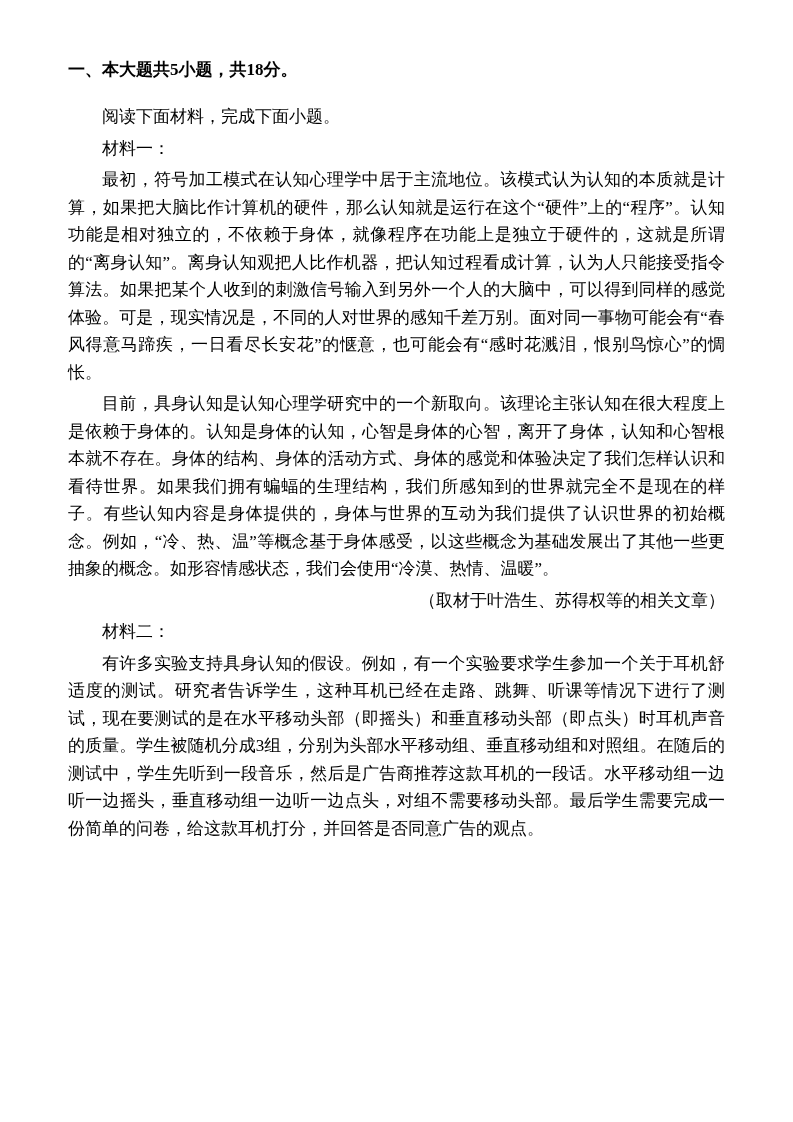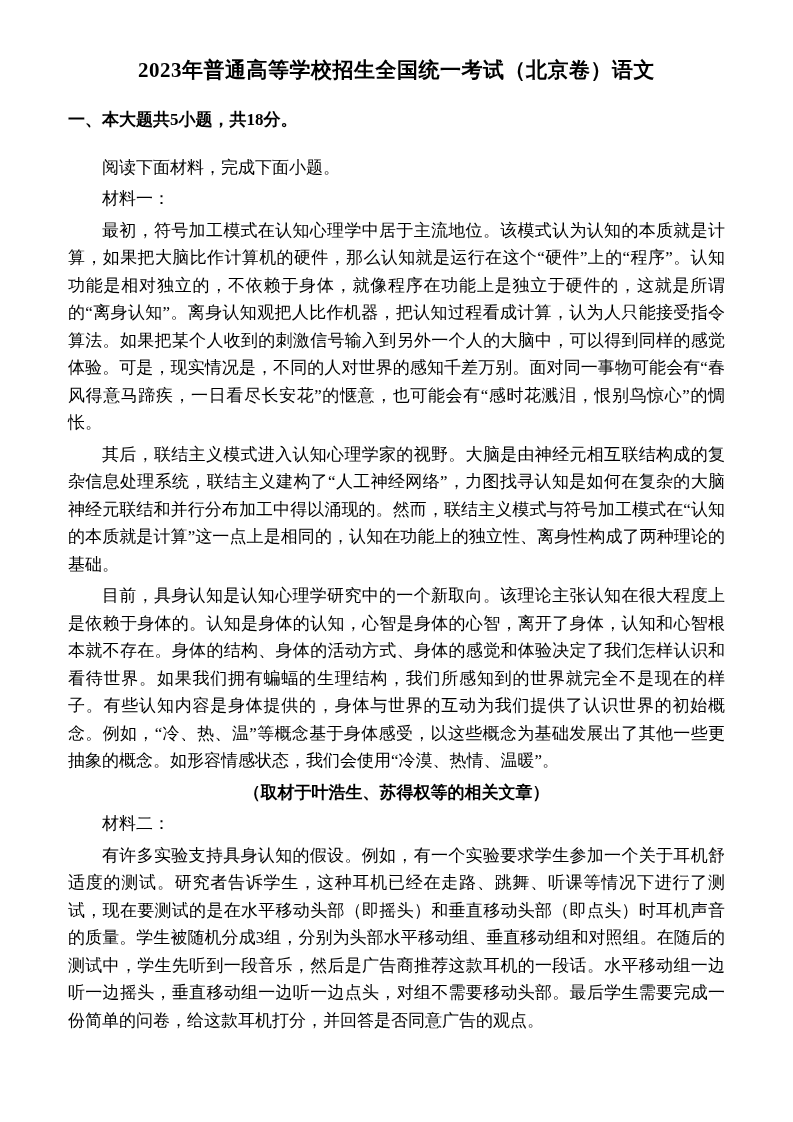--- a/index.html
+++ b/index.html
@@ -34,42 +34,39 @@
   }
   .para {
     font-size: 17px;
     line-height: 27.5px;
     text-align: justify;
     text-indent: 2em;
     word-break: break-all;
   }
   .para + .para { margin-top: 4px; }
   .attribution {
-    text-align: center;
+    text-align: right;
     text-indent: 0;
-    font-weight: bold;
   }
 </style>
 </head>
 <body>
 
 <div class="page">
 
-  <h1 class="doc-title">2023年普通高等学校招生全国统一考试（北京卷）语文</h1>
 
   <h2 class="section-heading">一、本大题共5小题，共18分。</h2>
 
   <p class="para">阅读下面材料，完成下面小题。</p>
 
   <p class="para">材料一：</p>
 
 
   <p class="para">最初，符号加工模式在认知心理学中居于主流地位。该模式认为认知的本质就是计算，如果把大脑比作计算机的硬件，那么认知就是运行在这个“硬件”上的“程序”。认知功能是相对独立的，不依赖于身体，就像程序在功能上是独立于硬件的，这就是所谓的“离身认知”。离身认知观把人比作机器，把认知过程看成计算，认为人只能接受指令算法。如果把某个人收到的刺激信号输入到另外一个人的大脑中，可以得到同样的感觉体验。可是，现实情况是，不同的人对世界的感知千差万别。面对同一事物可能会有“春风得意马蹄疾，一日看尽长安花”的惬意，也可能会有“感时花溅泪，恨别鸟惊心”的惆怅。</p>
 
-  <p class="para">其后，联结主义模式进入认知心理学家的视野。大脑是由神经元相互联结构成的复杂信息处理系统，联结主义建构了“人工神经网络”，力图找寻认知是如何在复杂的大脑神经元联结和并行分布加工中得以涌现的。然而，联结主义模式与符号加工模式在“认知的本质就是计算”这一点上是相同的，认知在功能上的独立性、离身性构成了两种理论的基础。</p>
 
   <p class="para">目前，具身认知是认知心理学研究中的一个新取向。该理论主张认知在很大程度上是依赖于身体的。认知是身体的认知，心智是身体的心智，离开了身体，认知和心智根本就不存在。身体的结构、身体的活动方式、身体的感觉和体验决定了我们怎样认识和看待世界。如果我们拥有蝙蝠的生理结构，我们所感知到的世界就完全不是现在的样子。有些认知内容是身体提供的，身体与世界的互动为我们提供了认识世界的初始概念。例如，“冷、热、温”等概念基于身体感受，以这些概念为基础发展出了其他一些更抽象的概念。如形容情感状态，我们会使用“冷漠、热情、温暖”。</p>
 
   <p class="para attribution">（取材于叶浩生、苏得权等的相关文章）</p>
 
   <p class="para">材料二：</p>
 
   <p class="para">有许多实验支持具身认知的假设。例如，有一个实验要求学生参加一个关于耳机舒适度的测试。研究者告诉学生，这种耳机已经在走路、跳舞、听课等情况下进行了测试，现在要测试的是在水平移动头部（即摇头）和垂直移动头部（即点头）时耳机声音的质量。学生被随机分成3组，分别为头部水平移动组、垂直移动组和对照组。在随后的测试中，学生先听到一段音乐，然后是广告商推荐这款耳机的一段话。水平移动组一边听一边摇头，垂直移动组一边听一边点头，对组不需要移动头部。最后学生需要完成一份简单的问卷，给这款耳机打分，并回答是否同意广告的观点。</p>
 
 

